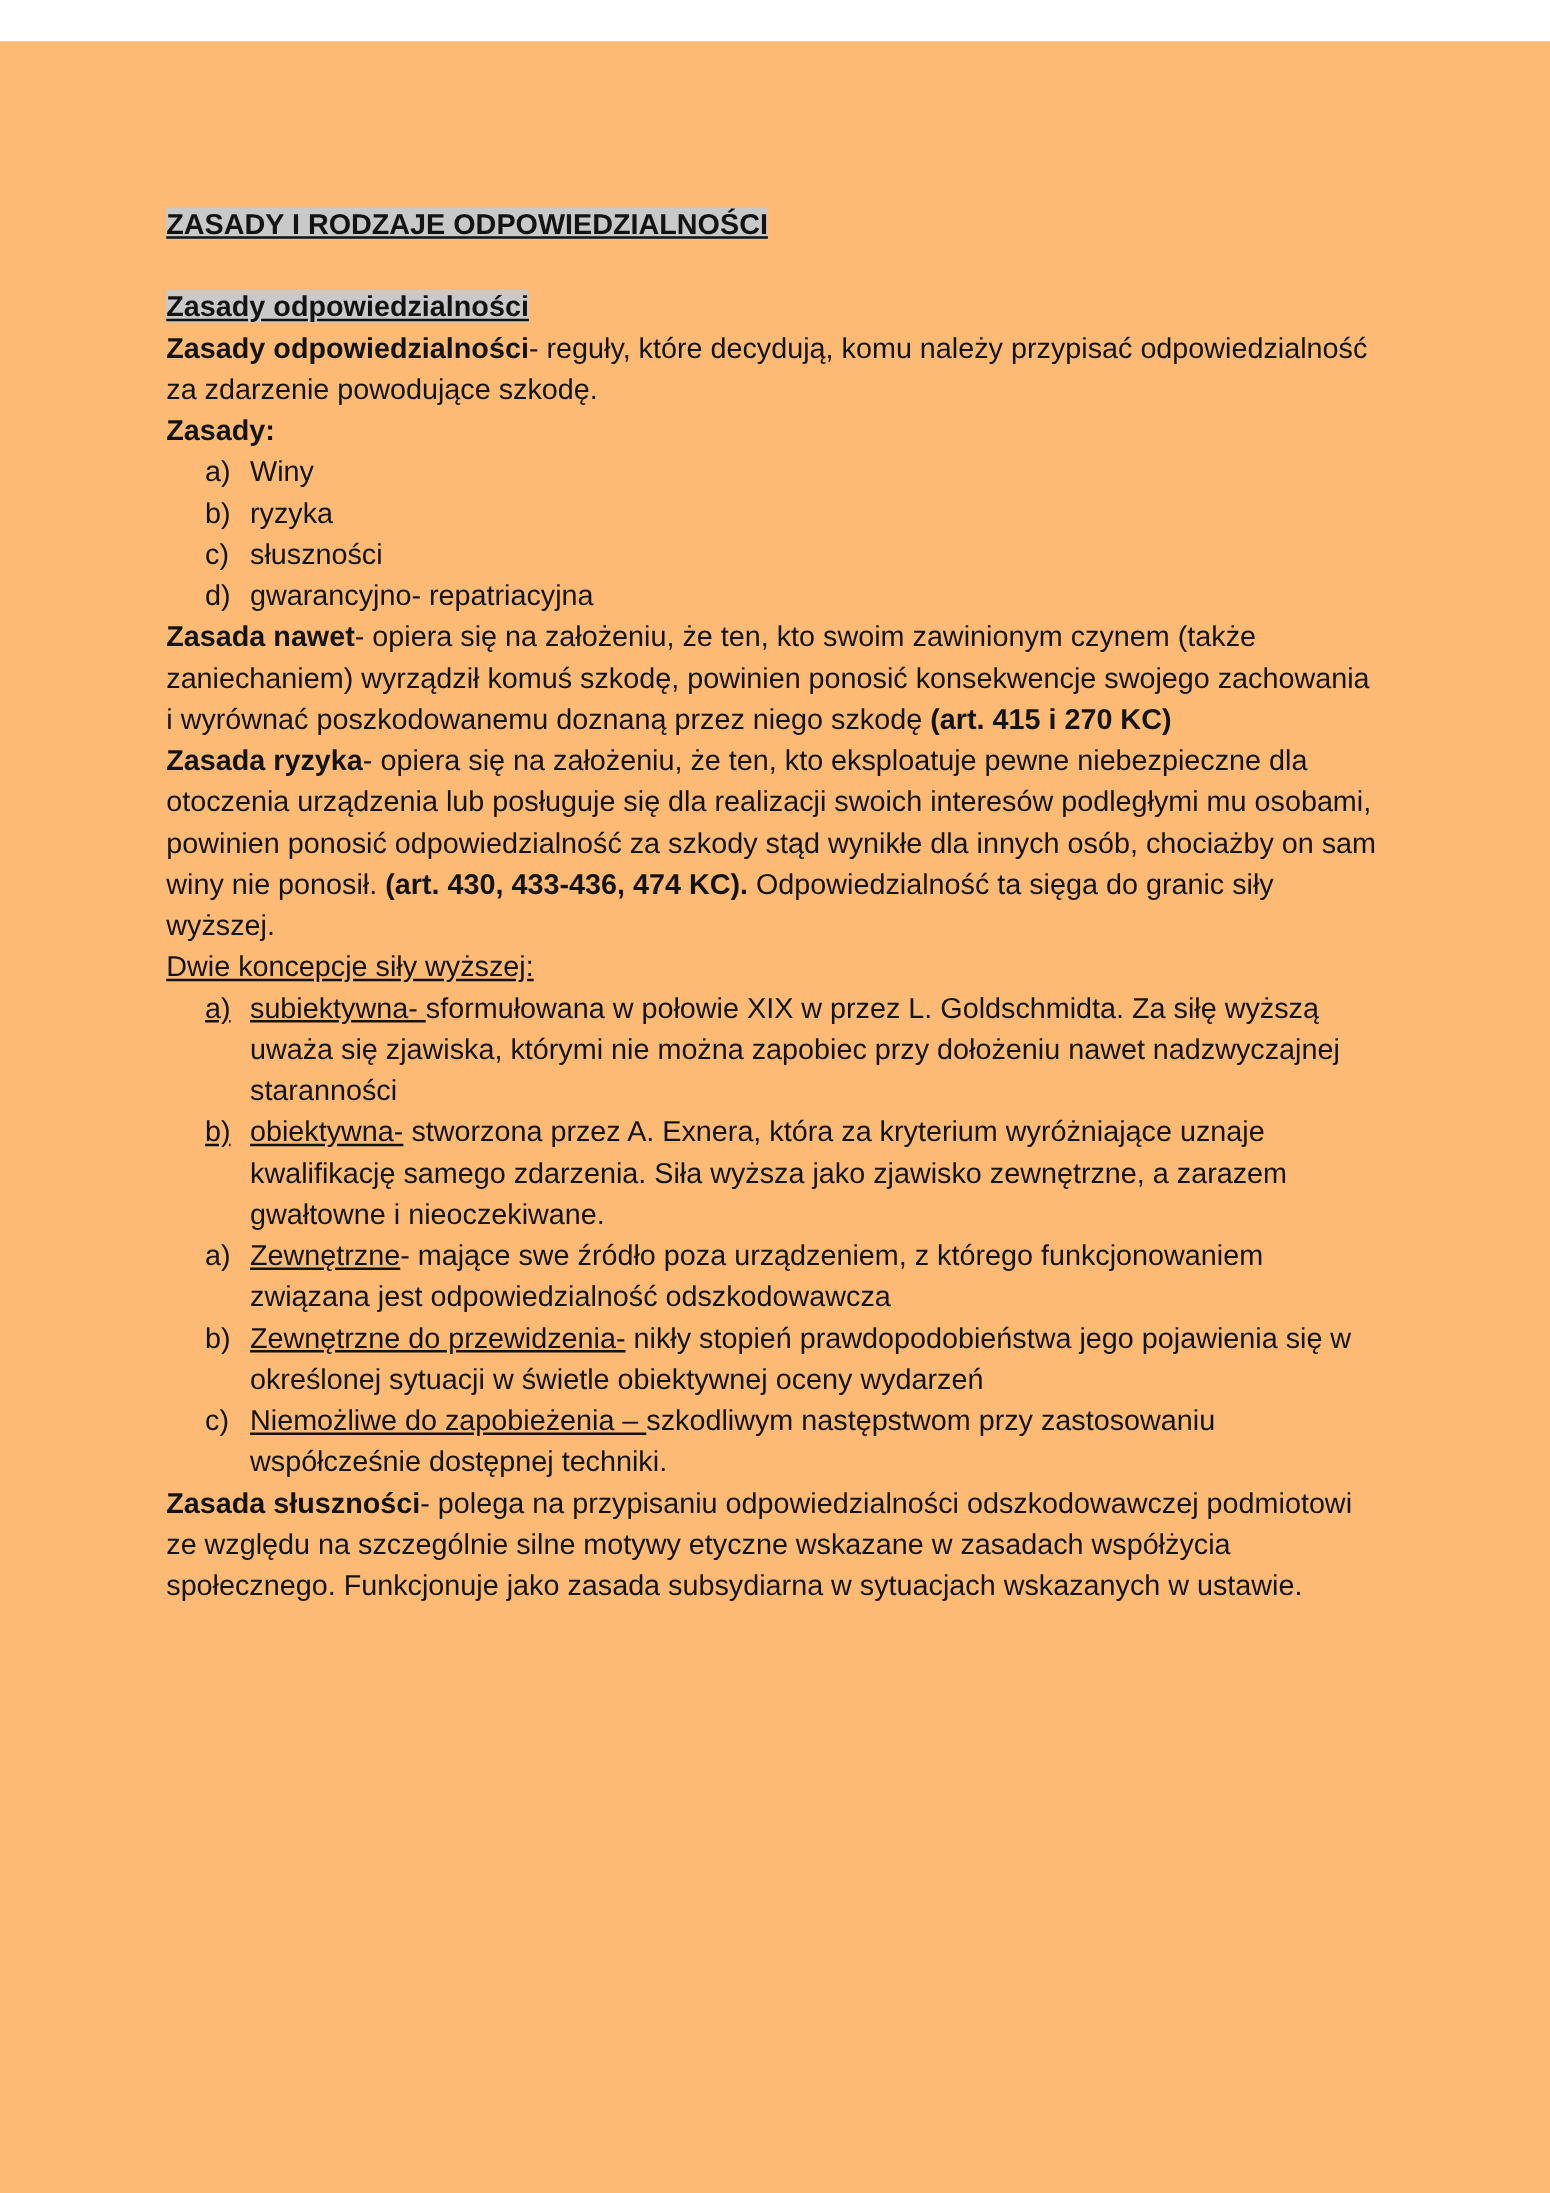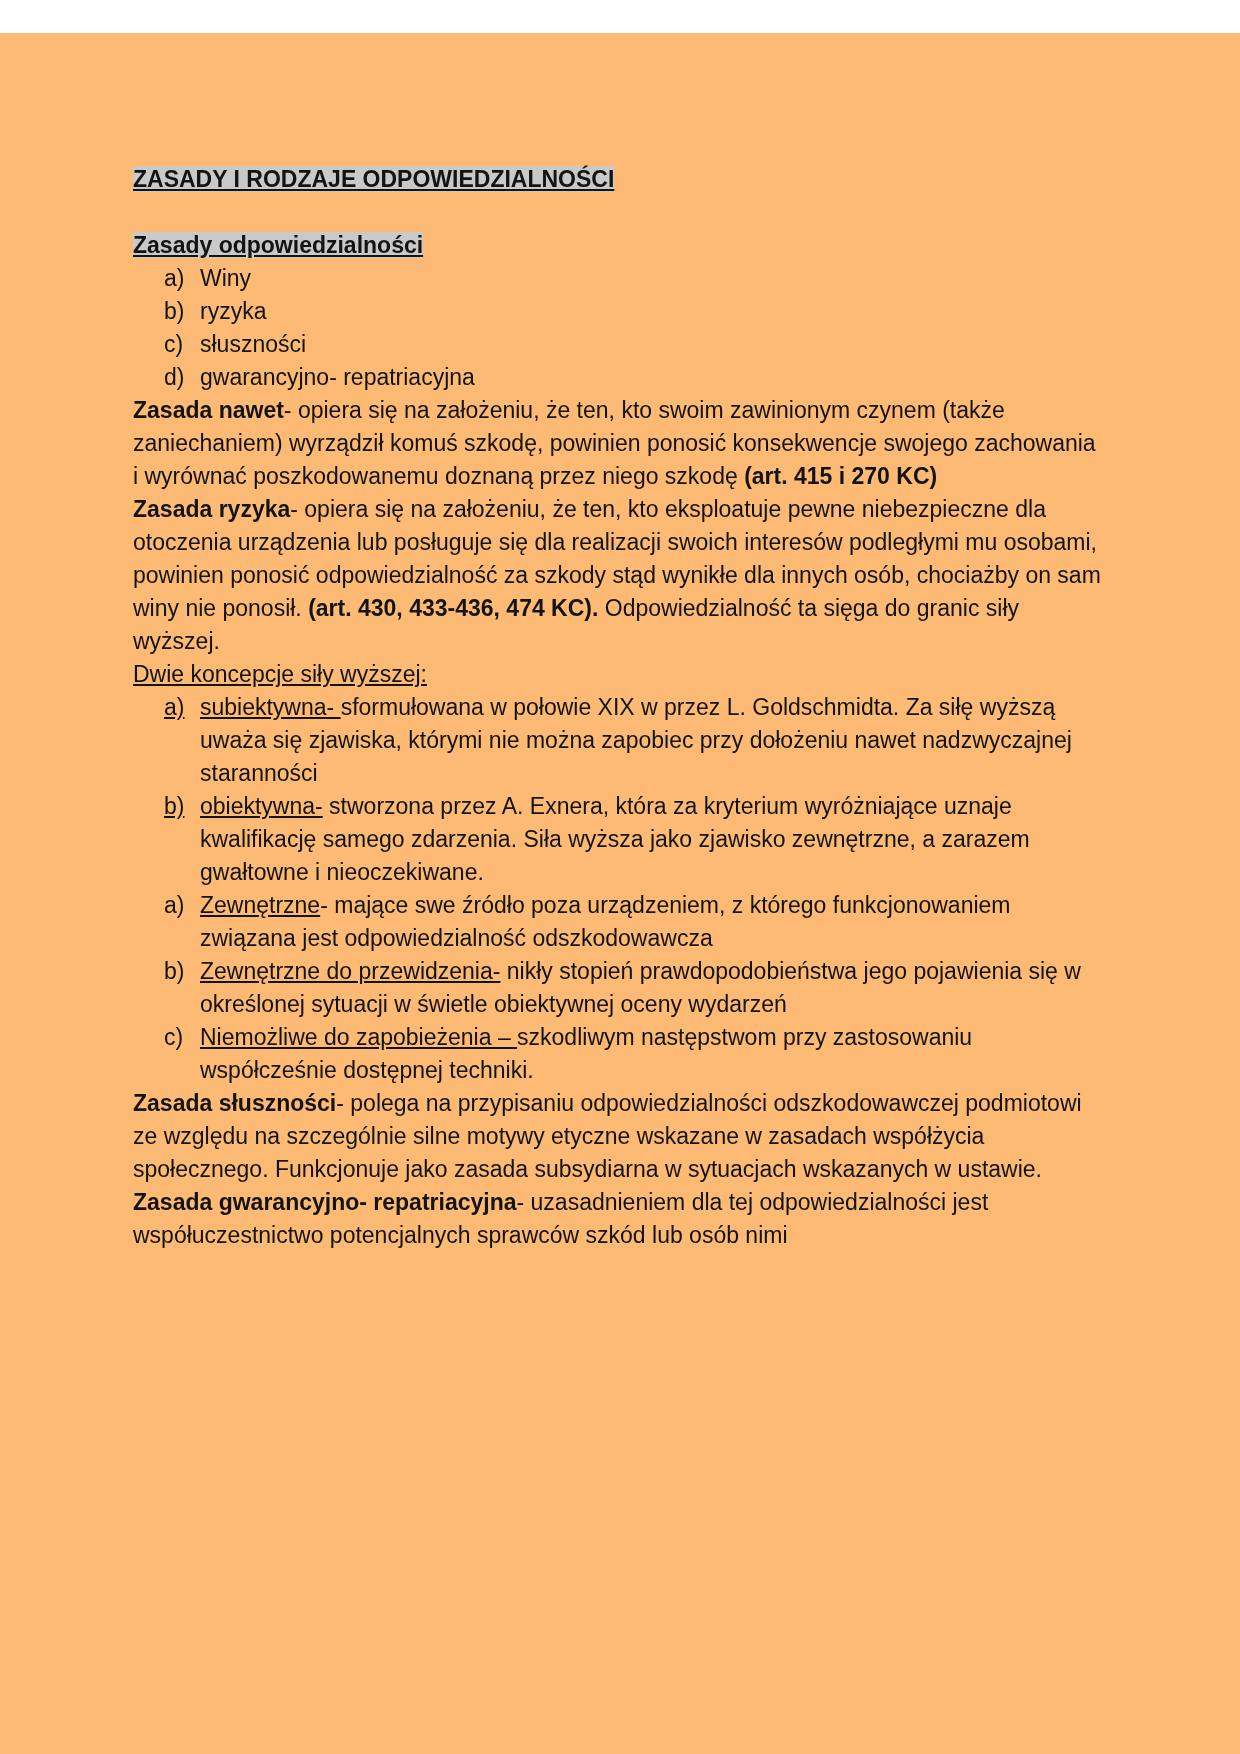--- a/index.html
+++ b/index.html
@@ -26,28 +26,29 @@
   .hl { background: var(--hl, #c9c9c9); }
 </style>
 </head>
 <body>
 
 <div class="page">
   <div>
       <div class="para"><span class="b u hl">ZASADY I RODZAJE ODPOWIEDZIALNOŚCI</span></div>
       <div class="gap"></div>
       <div class="para"><span class="b u hl">Zasady odpowiedzialności</span></div>
+      <div class="para"><span class="b ">Zasady odpowiedzialności</span><span class="">- reguły, które decydują, komu należy przypisać odpowiedzialność za zdarzenie powodujące szkodę.</span></div>
+      <div class="para"><span class="b ">Zasady:</span></div>
       <div class="li"><span class="marker">a)</span><span class="">Winy</span></div>
       <div class="li"><span class="marker">b)</span><span class="">ryzyka</span></div>
       <div class="li"><span class="marker">c)</span><span class="">słuszności</span></div>
       <div class="li"><span class="marker">d)</span><span class="">gwarancyjno- repatriacyjna</span></div>
       <div class="para"><span class="b ">Zasada nawet</span><span class="">- opiera się na założeniu, że ten, kto swoim zawinionym czynem (także zaniechaniem) wyrządził komuś szkodę, powinien ponosić konsekwencje swojego zachowania i wyrównać poszkodowanemu doznaną przez niego szkodę </span><span class="b ">(art. 415 i 270 KC)</span></div>
       <div class="para"><span class="b ">Zasada ryzyka</span><span class="">- opiera się na założeniu, że ten, kto eksploatuje pewne niebezpieczne dla otoczenia urządzenia lub posługuje się dla realizacji swoich interesów podległymi mu osobami, powinien ponosić odpowiedzialność za szkody stąd wynikłe dla innych osób, chociażby on sam winy nie ponosił. </span><span class="b ">(art. 430, 433-436, 474 KC).</span><span class=""> Odpowiedzialność ta sięga do granic siły wyższej.</span></div>
       <div class="para"><span class="u ">Dwie koncepcje siły wyższej:</span></div>
       <div class="li"><span class="marker u">a)</span><span class="u ">subiektywna- </span><span class="">sformułowana w połowie XIX w przez L. Goldschmidta. Za siłę wyższą uważa się zjawiska, którymi nie można zapobiec przy dołożeniu nawet nadzwyczajnej staranności</span></div>
       <div class="li"><span class="marker u">b)</span><span class="u ">obiektywna-</span><span class=""> stworzona przez A. Exnera, która za kryterium wyróżniające uznaje kwalifikację samego zdarzenia. Siła wyższa jako zjawisko zewnętrzne, a zarazem gwałtowne i nieoczekiwane.</span></div>
       <div class="li"><span class="marker">a)</span><span class="u ">Zewnętrzne</span><span class="">- mające swe źródło poza urządzeniem, z którego funkcjonowaniem związana jest odpowiedzialność odszkodowawcza</span></div>
       <div class="li"><span class="marker">b)</span><span class="u ">Zewnętrzne do przewidzenia-</span><span class=""> nikły stopień prawdopodobieństwa jego pojawienia się w określonej sytuacji w świetle obiektywnej oceny wydarzeń</span></div>
       <div class="li"><span class="marker">c)</span><span class="u ">Niemożliwe do zapobieżenia – </span><span class="">szkodliwym następstwom przy zastosowaniu współcześnie dostępnej techniki.</span></div>
       <div class="para"><span class="b ">Zasada słuszności</span><span class="">- polega na przypisaniu odpowiedzialności odszkodowawczej podmiotowi ze względu na szczególnie silne motywy etyczne wskazane w zasadach współżycia społecznego. Funkcjonuje jako zasada subsydiarna w sytuacjach wskazanych w ustawie.</span></div>
-      <div class="para"><span class="b ">Zasada gwarancyjno- repatriacyjna</span><span class="">- uzasadnieniem dla tej odpowiedzialności jest współuczestnictwo potencjalnych sprawców szkód lub osób nimi</span></div>
     </div>
 </div>
 
 </body></html>

